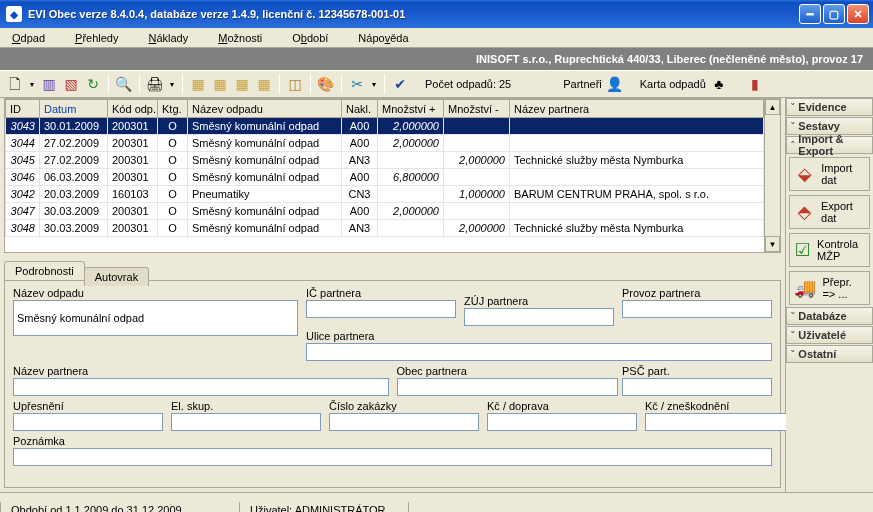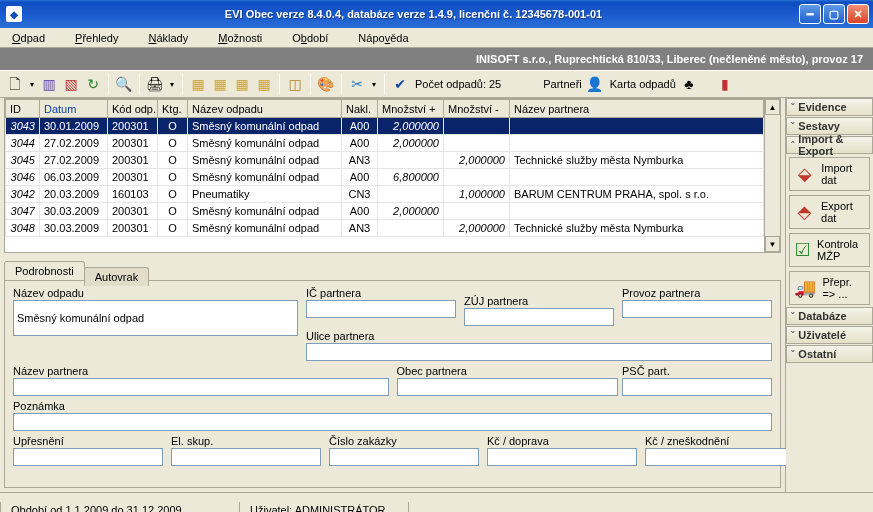--- a/index.html
+++ b/index.html
@@ -1,39 +1,39 @@
 <!DOCTYPE html>
 <html><head>
 <meta charset="utf-8">
 <style>
   * { box-sizing: border-box; margin: 0; padding: 0; font-family: Tahoma, Arial, sans-serif; font-size: 11px; }
   body { background: #ece9d8; width: 873px; height: 512px; overflow: hidden; }
 
   
   .titlebar { height: 28px; background: linear-gradient(to bottom, #2a6fd8 0%, #0d4ec0 8%, #1958cc 45%, #2a6fd8 100%); display: flex; align-items: center; padding: 0 4px; color: #fff; font-weight: bold; }
   .titlebar .app-icon { width: 16px; height: 16px; background:#fff; border-radius:2px; margin:0 4px 0 2px; display:flex; align-items:center; justify-content:center; font-size:10px; color:#0d4ec0;}
-  .titlebar .title { flex: 1; padding-left: 2px; text-shadow: 1px 1px 1px rgba(0,0,0,.4); text-align: center; }
+  .titlebar .title { flex: 1; padding-left: 2px; text-shadow: 1px 1px 1px rgba(0,0,0,.4); }
   .titlebar .winbtns { display: flex; gap: 2px; }
   .winbtn { width: 22px; height: 20px; border: 1px solid #fff; border-radius: 3px; display:flex; align-items:center; justify-content:center; color:#fff; font-weight:bold; }
   .winbtn.min, .winbtn.max { background: linear-gradient(#5f9be6,#1f61cd); }
   .winbtn.close { background: linear-gradient(#f48f73,#d9452a); }
 
   
   .menubar { height: 20px; background:#ece9d8; border-bottom:1px solid #aca899; display:flex; align-items:center; padding: 0 6px; gap: 18px; }
   .menubar span { padding: 2px 6px; cursor: default; }
   .menubar u { text-decoration: underline; }
 
   
   .banner { height: 22px; background:#808080; color:#fff; font-weight:bold; display:flex; align-items:center; justify-content:flex-end; padding: 0 10px; }
 
   
   .toolbar { height: 28px; background:#ece9d8; border-top:1px solid #fff; border-bottom:1px solid #aca899; display:flex; align-items:center; padding: 0 6px; gap:4px; }
   .tbtn { width: 18px; height: 18px; display:flex; align-items:center; justify-content:center; }
   .tsep { width:1px; height:20px; background:#aca899; margin: 0 2px; border-right:1px solid #fff; }
-  .toolbar .tlabel { margin-left:2px; }
+  .toolbar .tlabel { margin-left:12px; }
   .toolbar .spacer { width: 32px; }
   .tiny-icon{ font-size:14px; line-height:1; }
 
   
   .workarea { display:flex; height: calc(512px - 28px - 20px - 22px - 28px - 20px); }
   .mainpane { flex:1 1 auto; display:flex; flex-direction:column; border-right:1px solid #aca899; min-width:0;}
   .sidepane { width: 116px; background:#ece9d8; display:flex; flex-direction:column; }
 
   
   .gridwrap { border:1px solid #aca899; margin: 0 4px; background:#fff; height: 155px; display:flex; }
@@ -86,21 +86,21 @@
 
 <div class="menubar">
   <span><u>O</u>dpad</span>
   <span><u>P</u>řehledy</span>
   <span><u>N</u>áklady</span>
   <span><u>M</u>ožnosti</span>
   <span>O<u>b</u>dobí</span>
   <span>Nápo<u>v</u>ěda</span>
 </div>
 
-<div class="banner">INISOFT s.r.o., Ruprechtická 810/33, Liberec (nečleněné město), provoz 17</div>
+<div class="banner">INISOFT s.r.o., Ruprechtická 440/33, Liberec (nečleněné město), provoz 17</div>
 
 <div class="toolbar">
   <div class="tbtn tiny-icon">🗋</div>
   <div class="tbtn" style="width:8px;font-size:8px;">▾</div>
   <div class="tbtn tiny-icon" style="color:#5b3da8;">▥</div>
   <div class="tbtn tiny-icon" style="color:#b33;">▧</div>
   <div class="tbtn tiny-icon" style="color:#2a8a2a;">↻</div>
   <div class="tsep"></div>
   <div class="tbtn tiny-icon">🔍</div>
   <div class="tsep"></div>
@@ -289,51 +289,51 @@
               <label>Obec partnera</label>
               <input style="">
             </div>
           <div class="fld" style="flex:1;">
               <label>PSČ part.</label>
               <input style="">
             </div>
         </div>
       </div>
       <div class="row">
+        <div style="flex:1; display:flex; gap:8px;">
+          <div class="fld" style="flex:3;">
+              <label>Upřesnění</label>
+              <input style="">
+            </div>
+          <div class="fld" style="flex:1;">
+              <label>El. skup.</label>
+              <input style="">
+            </div>
+        </div>
+        <div style="flex:1; display:flex; gap:8px;">
+          <div class="fld" style="flex:1;">
+              <label>Číslo zakázky</label>
+              <input style="">
+            </div>
+          <div class="fld" style="flex:1;">
+              <label>Kč / doprava</label>
+              <input style="">
+            </div>
+          <div class="fld" style="flex:1;">
+              <label>Kč / zneškodnění</label>
+              <input style="">
+            </div>
+        </div>
+      </div>
+      <div class="row">
         <div class="fld" style="flex:1;">
             <label>Poznámka</label>
             <input style="">
           </div>
       </div>
-      <div class="row">
-        <div style="flex:1; display:flex; gap:8px;">
-          <div class="fld" style="flex:3;">
-              <label>Upřesnění</label>
-              <input style="">
-            </div>
-          <div class="fld" style="flex:1;">
-              <label>El. skup.</label>
-              <input style="">
-            </div>
-        </div>
-        <div style="flex:1; display:flex; gap:8px;">
-          <div class="fld" style="flex:1;">
-              <label>Číslo zakázky</label>
-              <input style="">
-            </div>
-          <div class="fld" style="flex:1;">
-              <label>Kč / doprava</label>
-              <input style="">
-            </div>
-          <div class="fld" style="flex:1;">
-              <label>Kč / zneškodnění</label>
-              <input style="">
-            </div>
-        </div>
-      </div>
     </div>
   </div>
 
   <div class="sidepane">
     <div class="accitem">
         <span class="chev">ˇ</span>
         <span>Evidence</span>
       </div>
     <div class="accitem">
         <span class="chev">ˇ</span>

